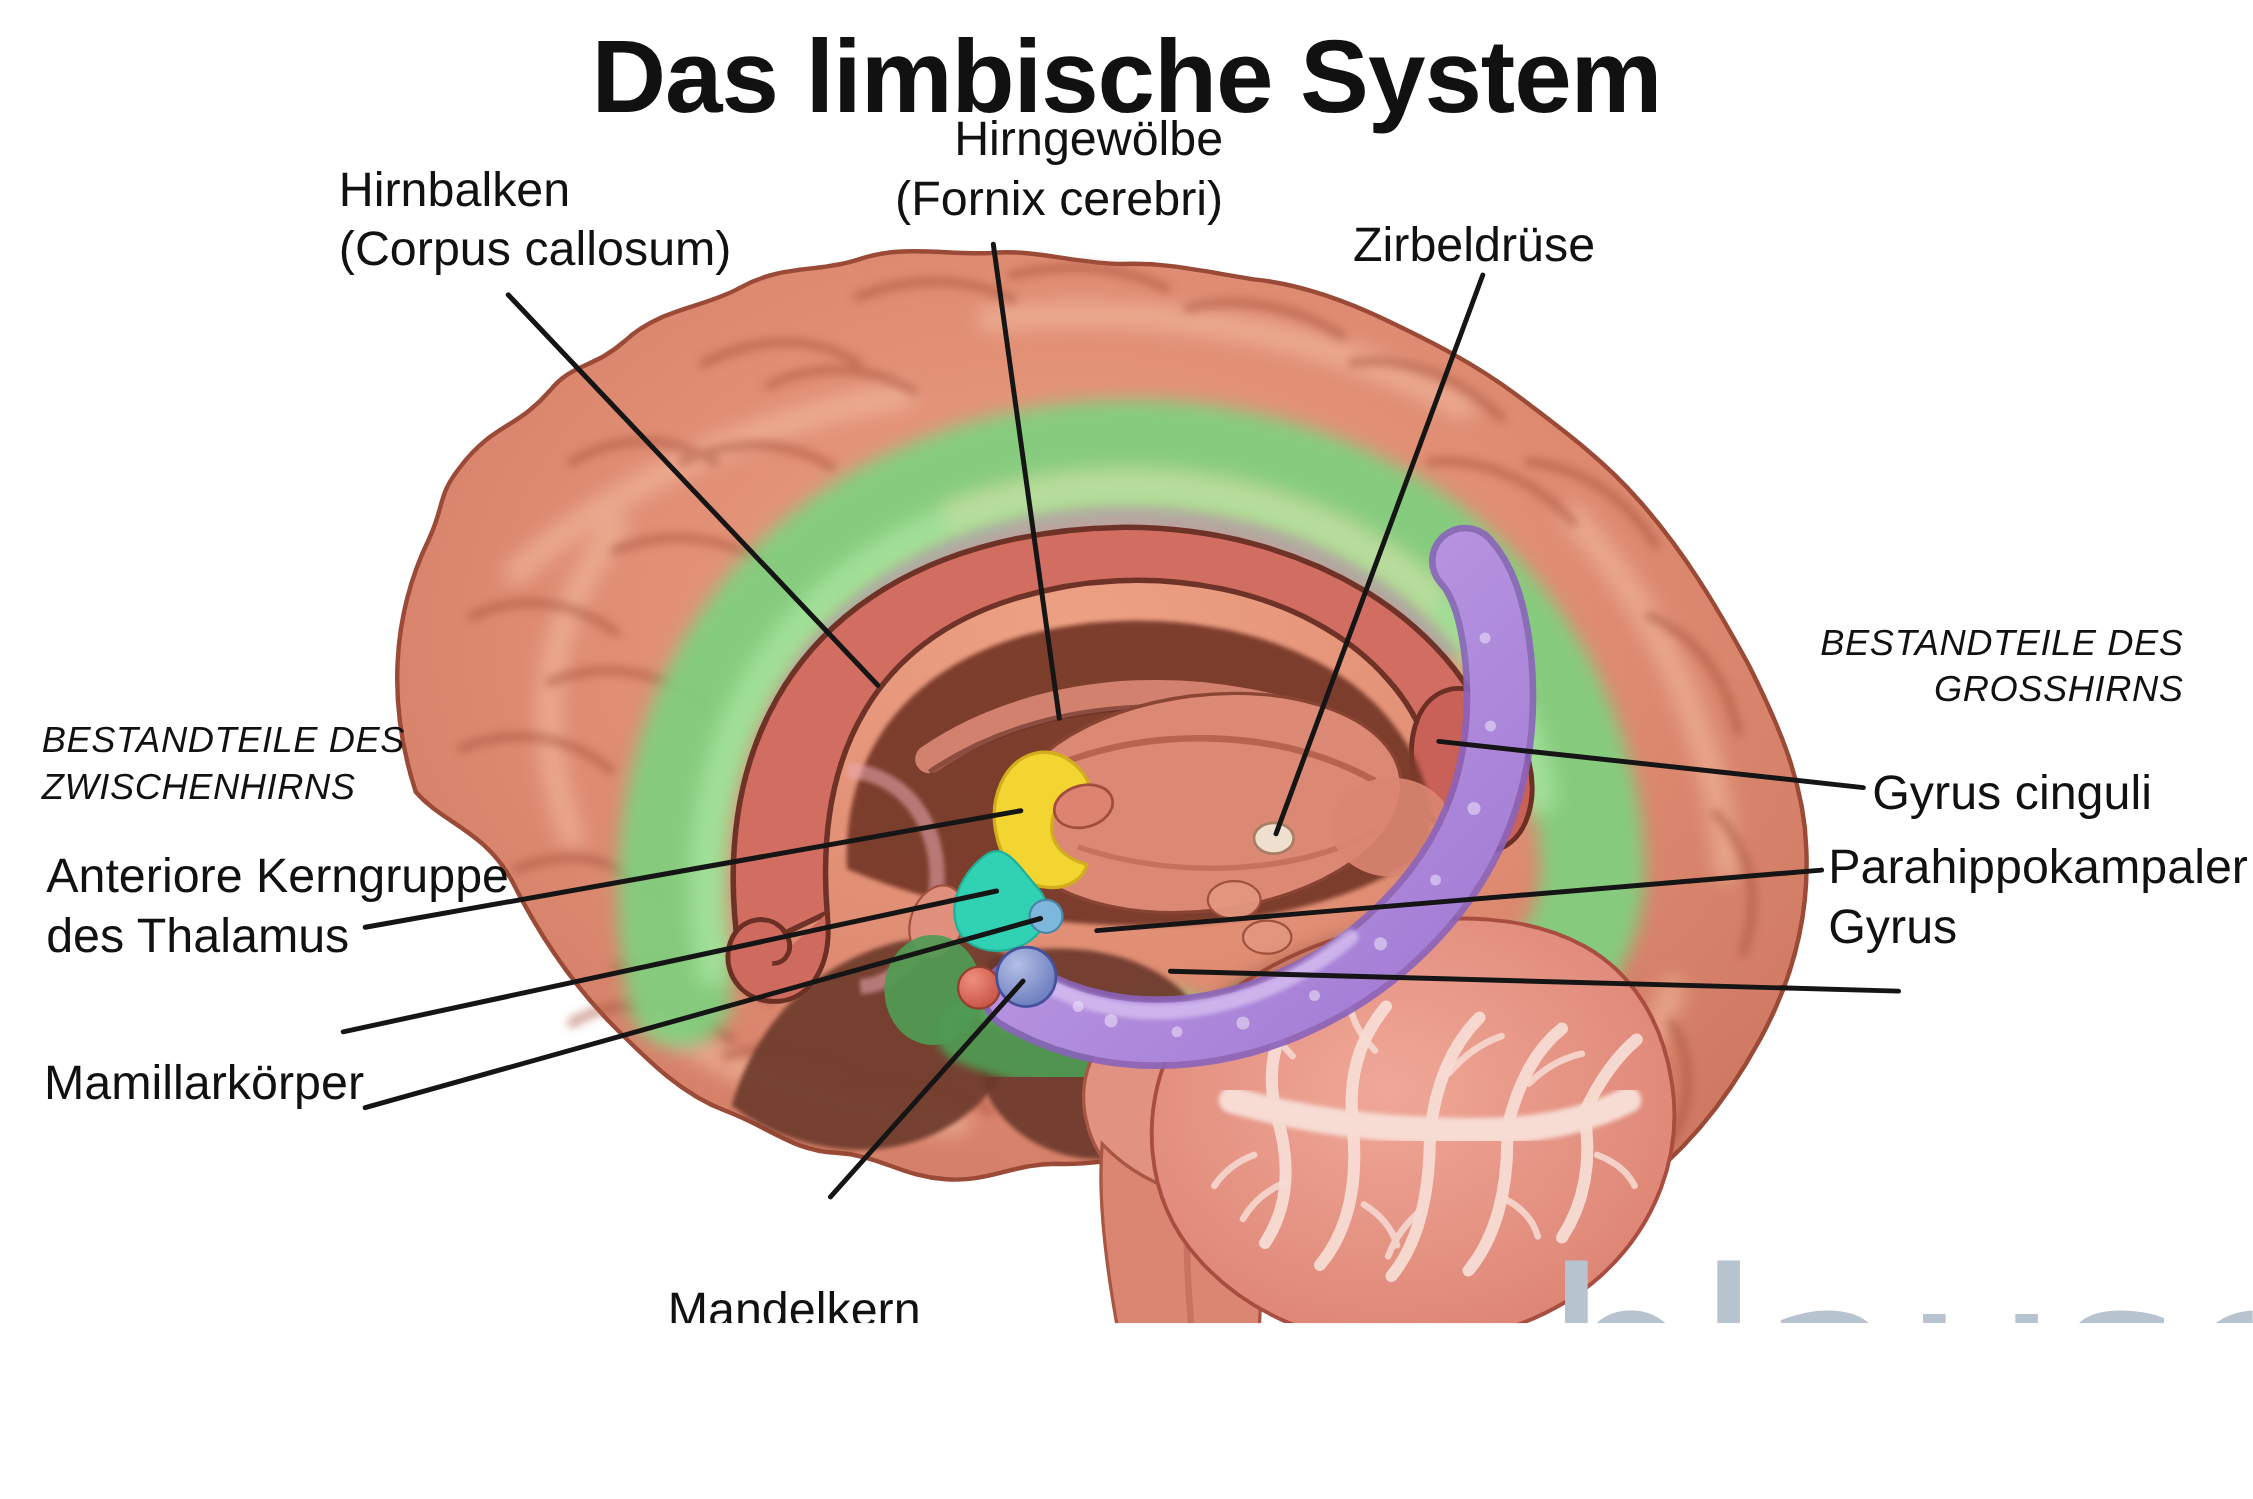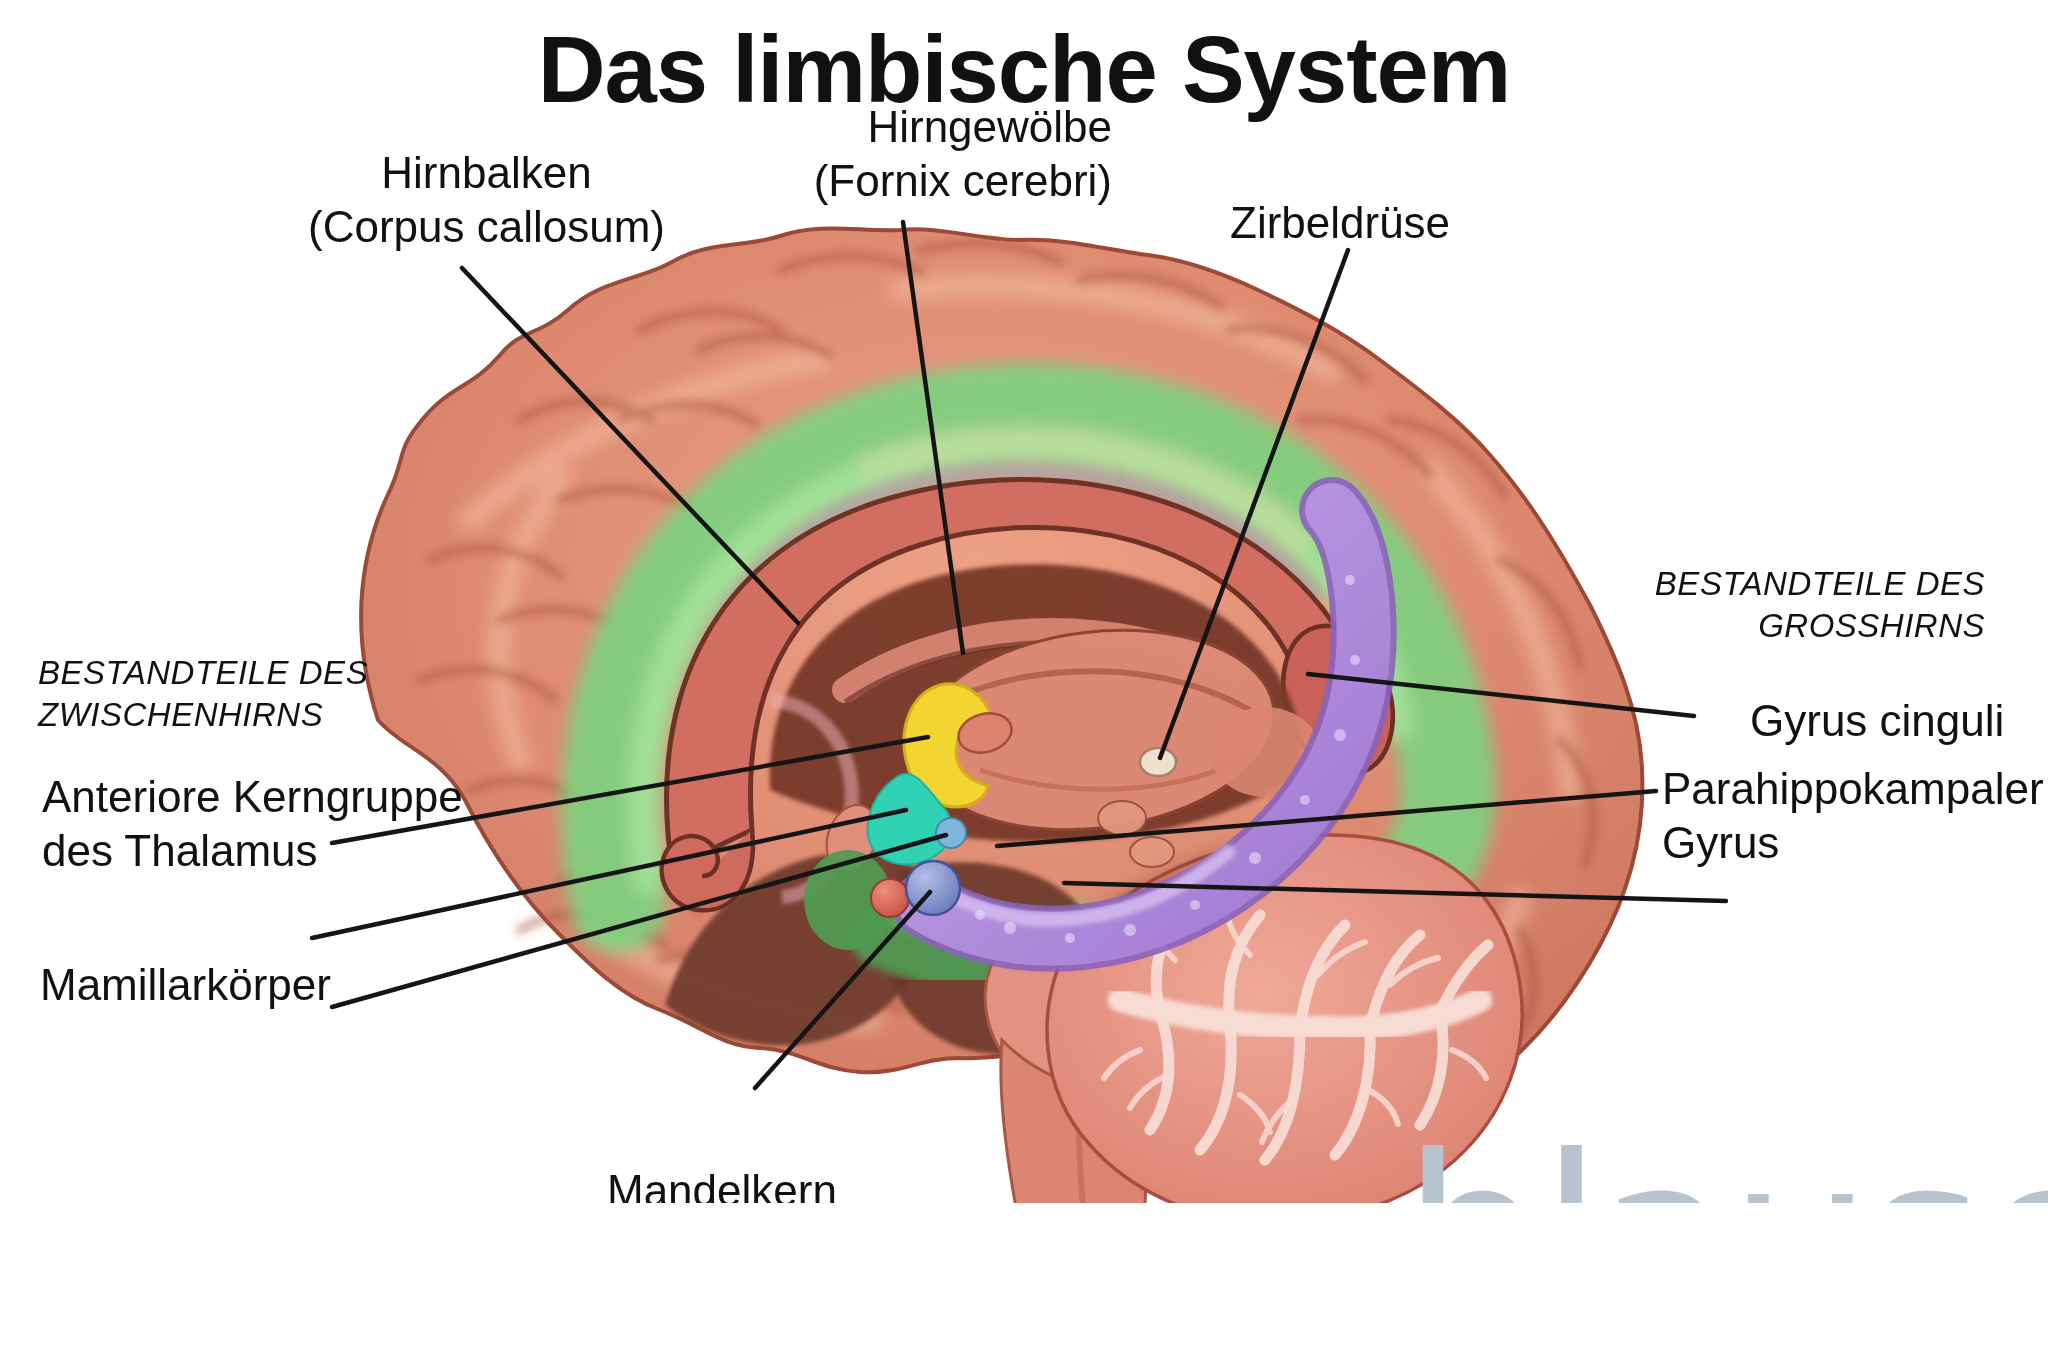--- a/index.html
+++ b/index.html
@@ -282,40 +282,40 @@
       <line x1="1656" y1="791" x2="997" y2="846"></line>
       <line x1="1726" y1="901" x2="1064" y2="883"></line>
     </g>
   </svg>
 
   <div class="title">Das limbische System</div>
 
   <div class="label center" style="left:790px;top:100px;width:322px;">Hirngewölbe
 (Fornix cerebri)</div>
 
-  <div class="label" style="left:308px;top:146px;text-align:center;">Hirnbalken
+  <div class="label" style="left:308px;top:146px;">Hirnbalken
 (Corpus callosum)</div>
 
   <div class="label" style="left:1230px;top:196px;">Zirbeldrüse</div>
 
   <div class="heading" style="left:38px;top:616px;">BESTANDTEILE DES
 ZWISCHENHIRNS</div>
 
   <div class="label" style="left:42px;top:770px;">Anteriore Kerngruppe
 des Thalamus</div>
 
 
   <div class="label" style="left:40px;top:958px;">Mamillarkörper</div>
 
   <div class="label center" style="left:565px;top:1164px;width:225px;margin-left:42px;">Mandelkern
 (Amygdala)</div>
 
   <div class="heading right" style="right:63px;top:527px;">BESTANDTEILE DES
 GROSSHIRNS</div>
 
-  <div class="label" style="left:1702px;top:694px;margin-left:48px;">Gyrus cinguli</div>
+  <div class="label" style="left:1702px;top:694px;">Gyrus cinguli</div>
 
   <div class="label" style="left:1662px;top:762px;">Parahippokampaler
 Gyrus</div>
 
 
   <div class="watermark">blausen</div>
 </div>
 
 </body></html>

